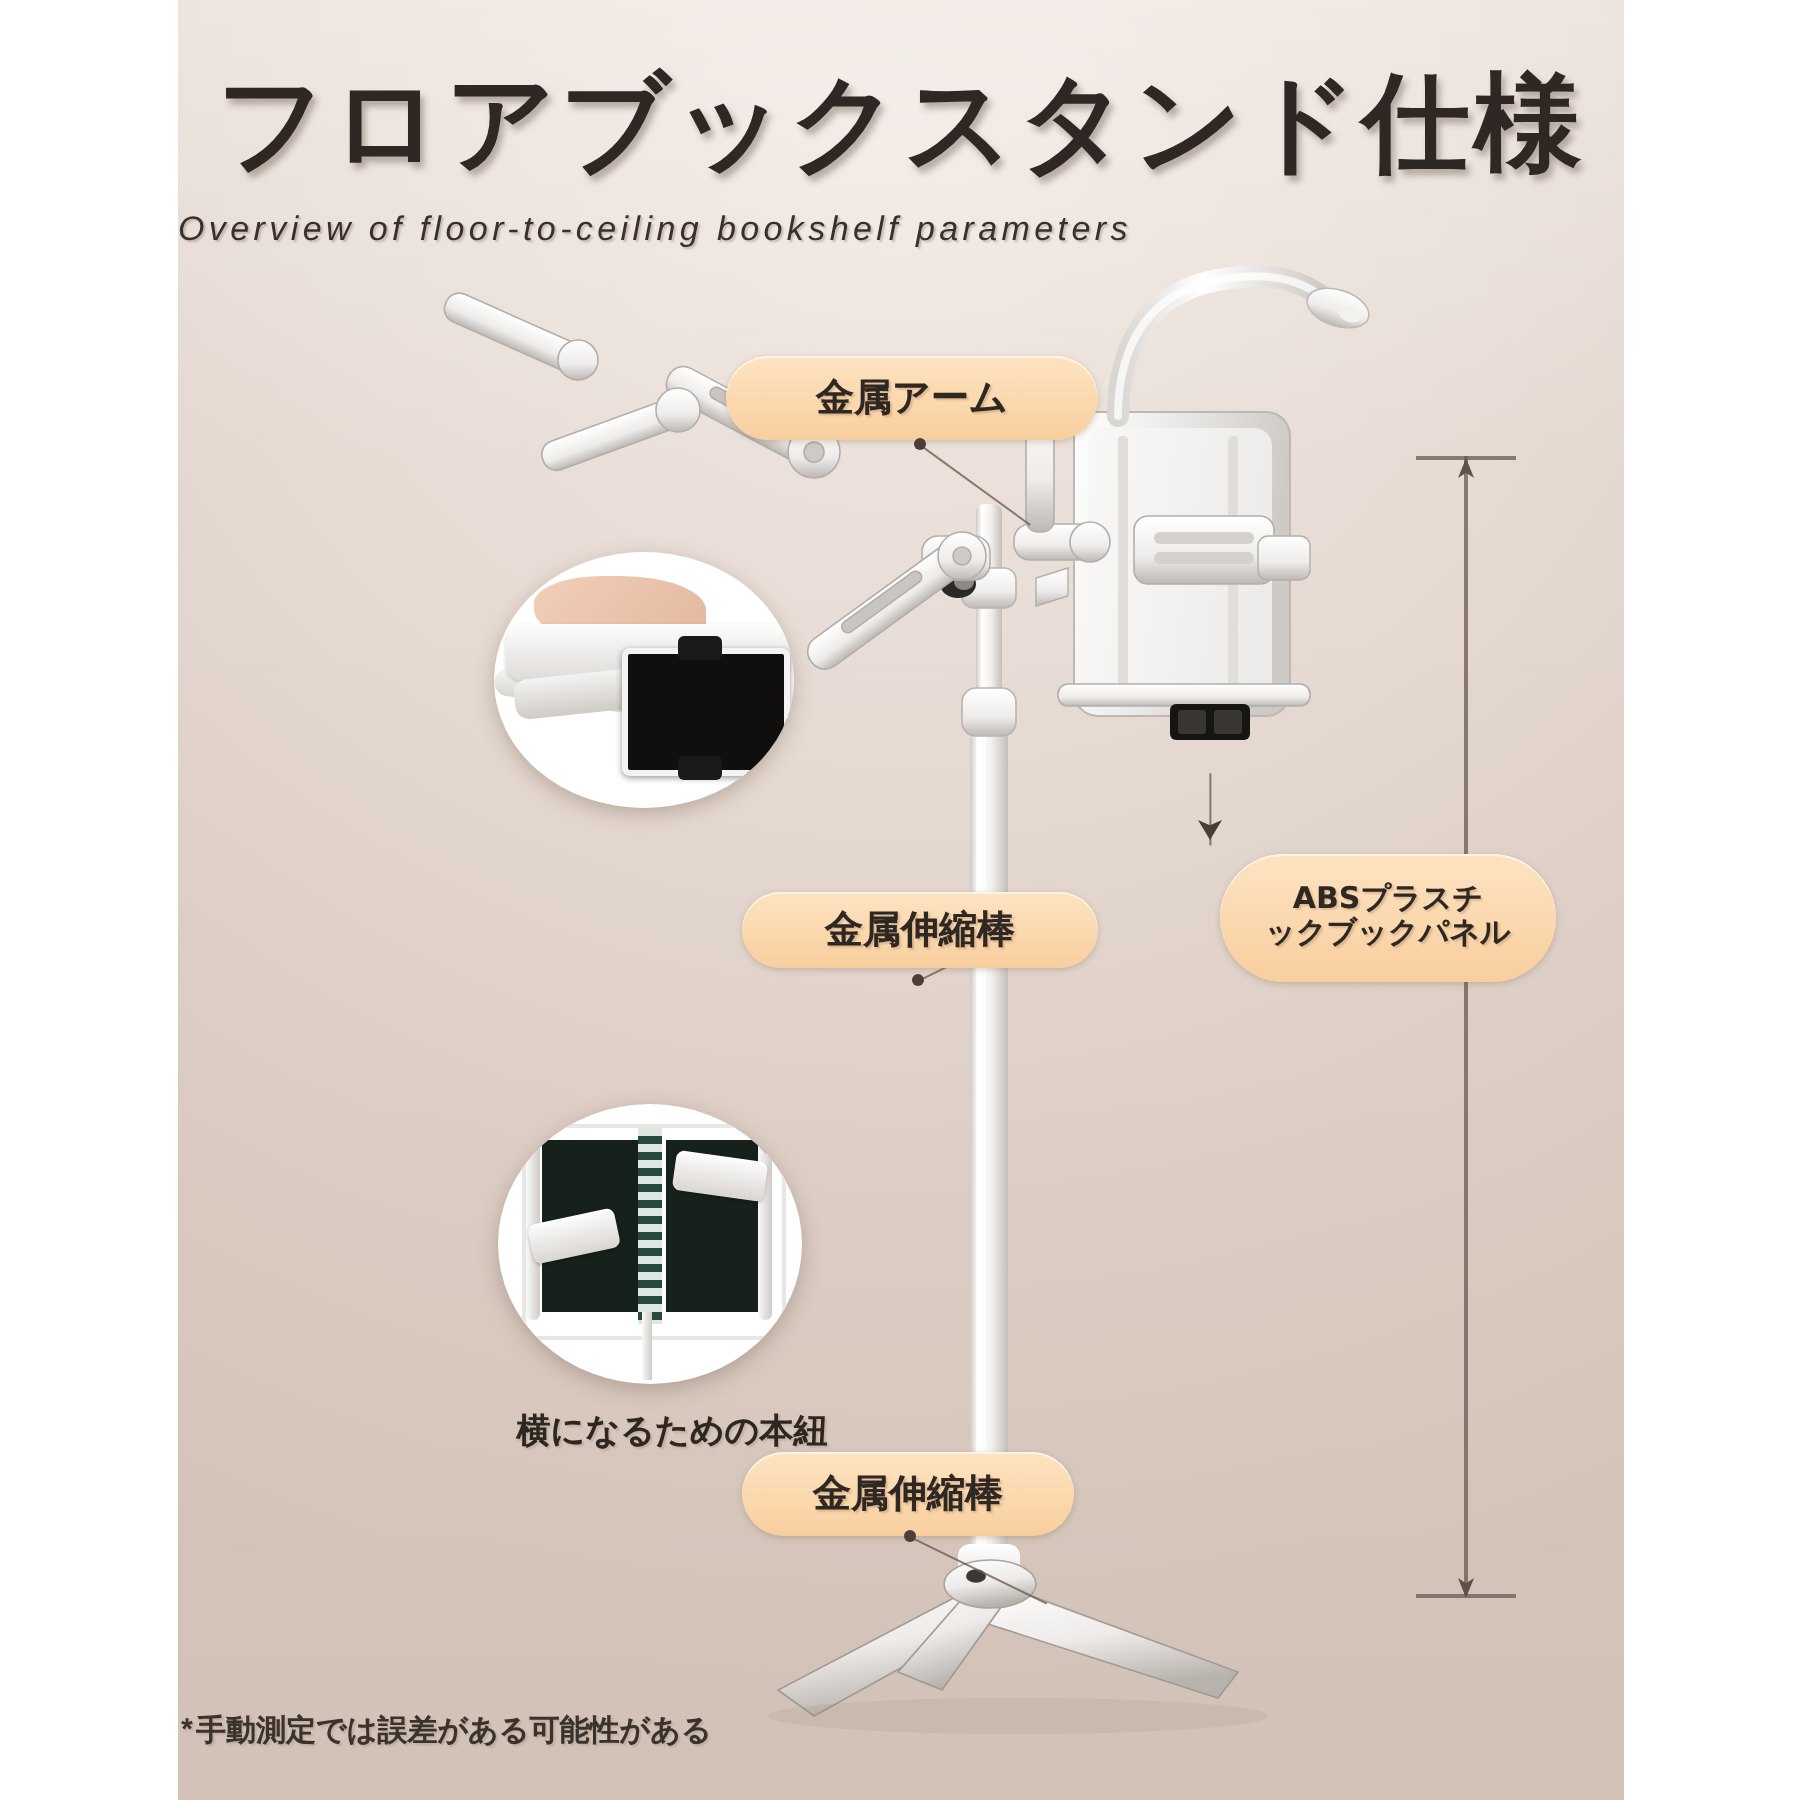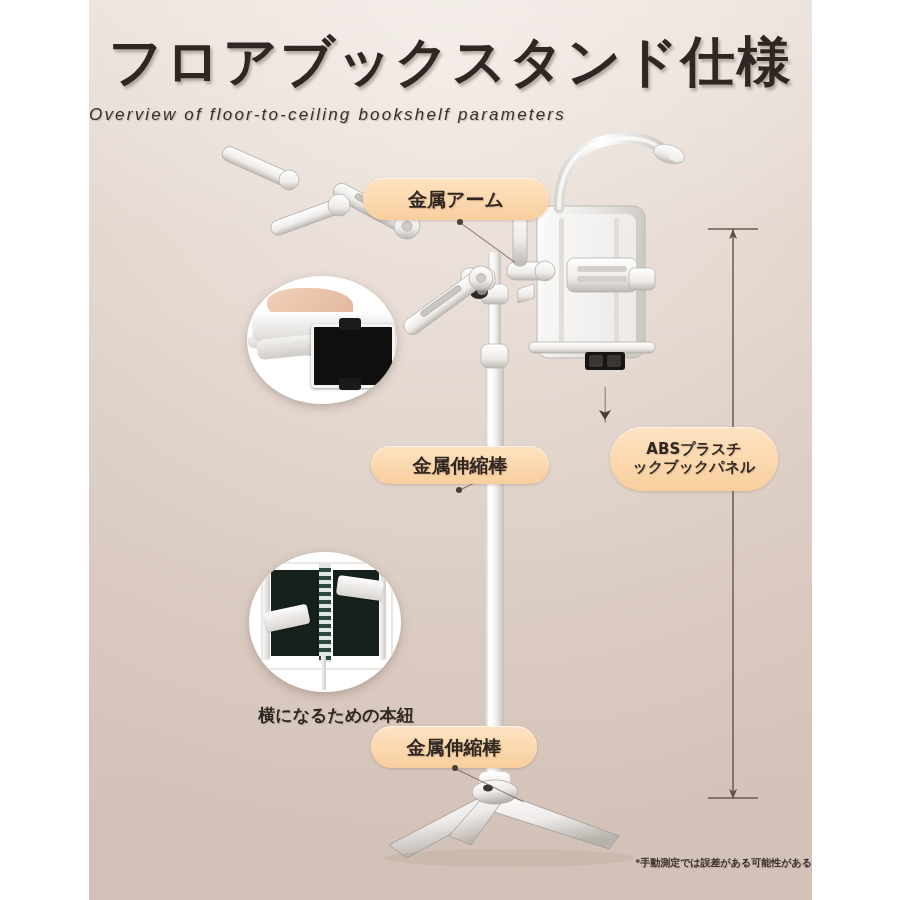--- a/index.html
+++ b/index.html
@@ -73,23 +73,23 @@
     position:absolute;text-align:center;
     font-family:"DejaVu Sans","Liberation Sans",sans-serif;
     font-size:17px;font-weight:700;color:#2d2722;
     text-shadow:1px 1px 1px rgba(150,120,100,.3);
     white-space:nowrap;z-index:22;
   }
   #cap-clip{left:150px;top:418px;width:190px;}
   #cap-strap{left:144px;top:704px;width:206px;}
 
   .footnote{
-    position:absolute;left:0;right:0;top:856px;text-align:right;
-    font-family:Liberation Serif, serif;
-    font-size:10px;font-weight:600;color:#3a322c;
+    position:absolute;left:0;right:0;top:856px;text-align:left;
+    font-family:Liberation Mono, monospace;
+    font-size:15px;font-weight:600;color:#3a322c;
     text-shadow:1px 1px 1px rgba(150,125,105,.3);
   }
 
   
   .leader{position:absolute;background:#6b5b50;transform-origin:0 50%;height:1.4px;z-index:21;opacity:.78;}
   .dot{position:absolute;width:6px;height:6px;border-radius:50%;background:#4a3e36;z-index:23;}
 
   
   .inset{
     position:absolute;border-radius:50%;overflow:hidden;

